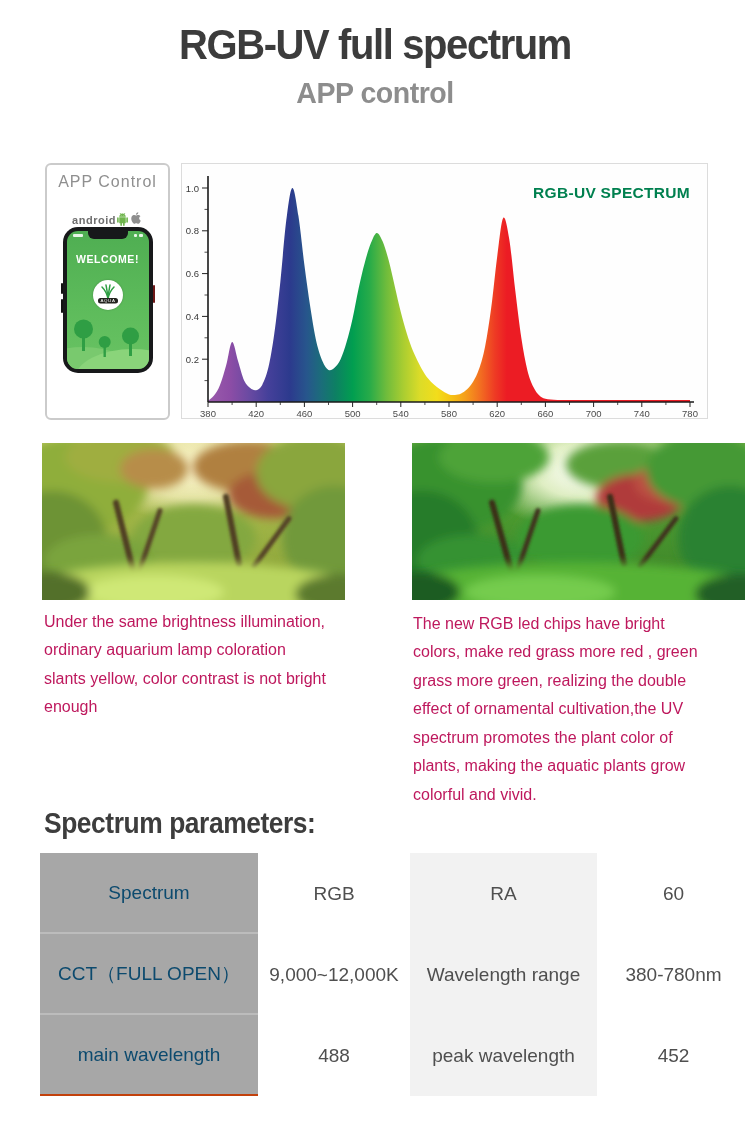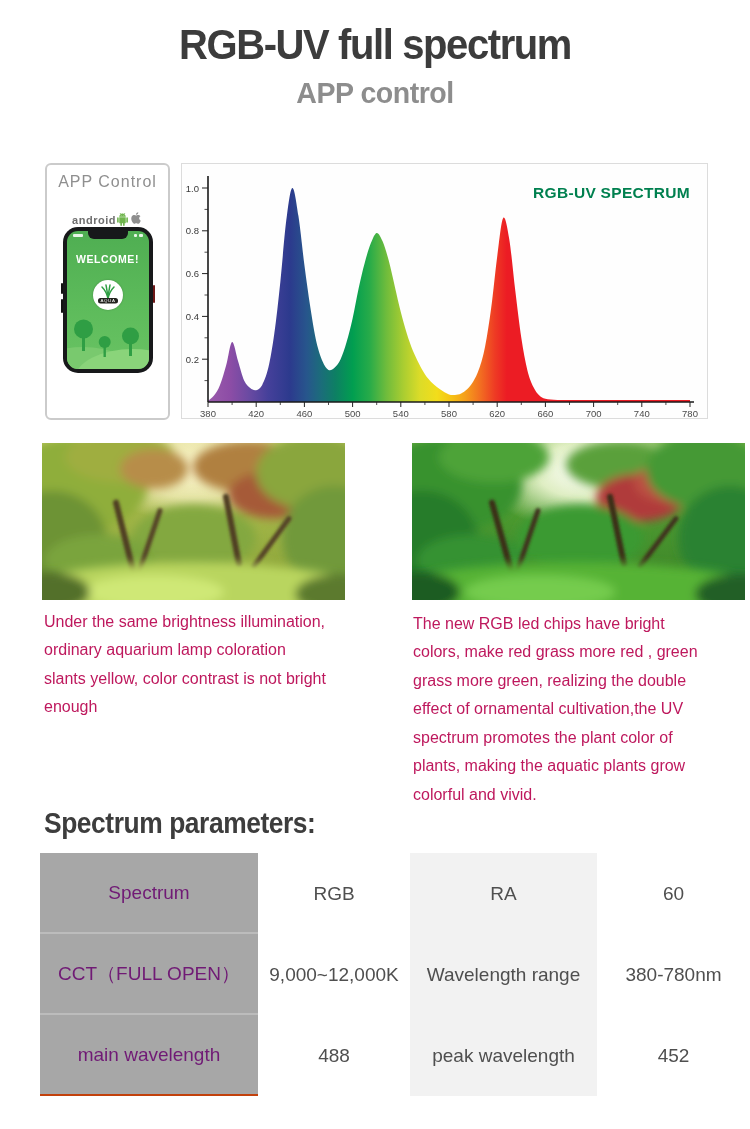--- a/index.html
+++ b/index.html
@@ -46,21 +46,21 @@
   .caption-left{left:44px;top:608px;width:345px}
   .caption-right{left:413px;top:610px;width:345px}
 
   
   .params-heading{position:absolute;left:44px;top:806px;font-size:30px;font-weight:700;
     color:#3d3d3d;letter-spacing:-0.5px;transform:scaleX(.88);transform-origin:left center}
   .ptable{position:absolute;left:40px;top:853px;width:710px;
     display:grid;grid-template-columns:218px 152px 187px 153px;grid-template-rows:repeat(3,81px);
     font-size:19px;color:#4f4f4f}
   .ptable>div{display:flex;align-items:center;justify-content:center;box-sizing:border-box}
-  .ptable .c1{background:#a7a7a7;color:#701a75}
+  .ptable .c1{background:#a7a7a7;color:#0c4a6e}
   .ptable .c3{background:#f2f2f2}
   .ptable>div:nth-child(1),.ptable>div:nth-child(5){border-bottom:2px solid #bcbcbc}
   .ptable>div:nth-child(9){border-bottom:2px solid #c2410c}
 </style>
 </head>
 <body>
 
 <div class="page">
 
   <div class="main-title">RGB-UV full spectrum</div>

